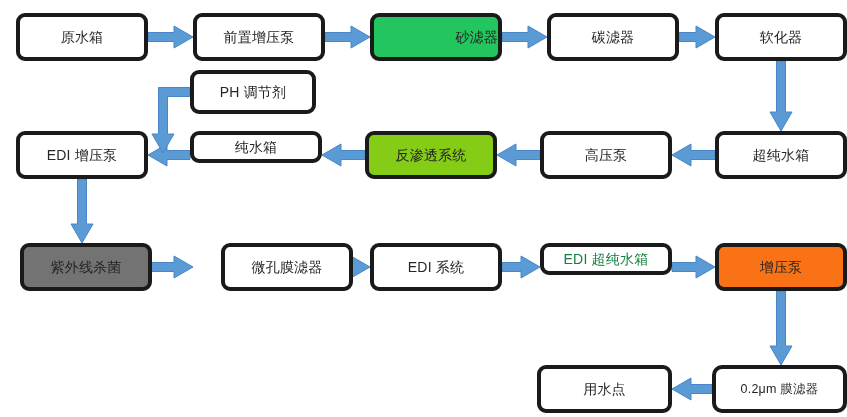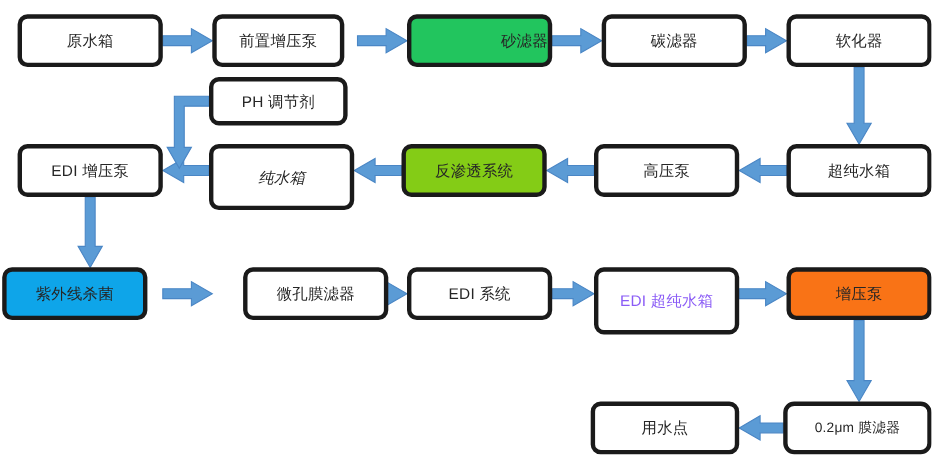--- a/index.html
+++ b/index.html
@@ -64,60 +64,60 @@
       <polygon points="325.0,262.5 351.0,262.5 351.0,256.0 370.0,267.0 351.0,278.0 351.0,271.5 325.0,271.5" fill="#5B9BD5" stroke="#4A86C5" stroke-width="1"></polygon>
       <polygon points="502.0,262.5 521.0,262.5 521.0,256.0 540.0,267.0 521.0,278.0 521.0,271.5 502.0,271.5" fill="#5B9BD5" stroke="#4A86C5" stroke-width="1"></polygon>
       <polygon points="672.0,262.5 696.0,262.5 696.0,256.0 715.0,267.0 696.0,278.0 696.0,271.5 672.0,271.5" fill="#5B9BD5" stroke="#4A86C5" stroke-width="1"></polygon>
       <polygon points="776.5,291.0 776.5,346.0 770.0,346.0 781.0,365.0 792.0,346.0 785.5,346.0 785.5,291.0" fill="#5B9BD5" stroke="#4A86C5" stroke-width="1"></polygon>
       <polygon points="712.0,384.5 691.0,384.5 691.0,378.0 672.0,389.0 691.0,400.0 691.0,393.5 712.0,393.5" fill="#5B9BD5" stroke="#4A86C5" stroke-width="1"></polygon>
     </svg>
   <div id="nodes">
       <div class="node" style="left: 16px; top: 13px; width: 132px; height: 48px; border-color: rgb(26, 26, 26); background: rgb(255, 255, 255); color: rgb(38, 38, 38);">
         <span>原水箱</span>
       </div>
-      <div class="node" style="left: 193px; top: 13px; width: 120px; height: 48px; border-color: rgb(26, 26, 26); background: rgb(255, 255, 255); color: rgb(38, 38, 38);">
+      <div class="node" style="left: 193px; top: 13px; width: 132px; height: 48px; border-color: rgb(26, 26, 26); background: rgb(255, 255, 255); color: rgb(38, 38, 38);">
         <span>前置增压泵</span>
       </div>
       <div class="node" style="left: 370px; top: 13px; width: 132px; height: 48px; border-color: rgb(26, 26, 26); background: #22c55e; color: rgb(38, 38, 38); justify-content: flex-end;">
         <span>砂滤器</span>
       </div>
       <div class="node" style="left: 547px; top: 13px; width: 132px; height: 48px; border-color: rgb(26, 26, 26); background: rgb(255, 255, 255); color: rgb(38, 38, 38);">
         <span>碳滤器</span>
       </div>
       <div class="node" style="left: 715px; top: 13px; width: 132px; height: 48px; border-color: rgb(26, 26, 26); background: rgb(255, 255, 255); color: rgb(38, 38, 38);">
         <span>软化器</span>
       </div>
       <div class="node" style="left: 190px; top: 70px; width: 126px; height: 44px; border-color: rgb(26, 26, 26); background: rgb(255, 255, 255); color: rgb(38, 38, 38);">
         <span>PH 调节剂</span>
       </div>
       <div class="node" style="left: 16px; top: 131px; width: 132px; height: 48px; border-color: rgb(26, 26, 26); background: rgb(255, 255, 255); color: rgb(38, 38, 38);">
         <span>EDI 增压泵</span>
       </div>
-      <div class="node" style="left: 190px; top: 131px; width: 132px; height: 60px; border-color: rgb(26, 26, 26); background: rgb(255, 255, 255); color: rgb(38, 38, 38); font-style: italic;">
+      <div class="node" style="left: 190px; top: 131px; width: 132px; height: 32px; border-color: rgb(26, 26, 26); background: rgb(255, 255, 255); color: rgb(38, 38, 38);">
         <span>纯水箱</span>
       </div>
       <div class="node" style="left: 365px; top: 131px; width: 132px; height: 48px; border-color: rgb(26, 26, 26); background: #84cc16; color: rgb(38, 38, 38);">
         <span>反渗透系统</span>
       </div>
       <div class="node" style="left: 540px; top: 131px; width: 132px; height: 48px; border-color: rgb(26, 26, 26); background: rgb(255, 255, 255); color: rgb(38, 38, 38);">
         <span>高压泵</span>
       </div>
       <div class="node" style="left: 715px; top: 131px; width: 132px; height: 48px; border-color: rgb(26, 26, 26); background: rgb(255, 255, 255); color: rgb(38, 38, 38);">
         <span>超纯水箱</span>
       </div>
-      <div class="node" style="left: 2px; top: 243px; width: 132px; height: 48px; border-color: rgb(26, 26, 26); background: #0ea5e9; color: rgb(38, 38, 38);">
+      <div class="node" style="left: 20px; top: 243px; width: 132px; height: 48px; border-color: rgb(26, 26, 26); background: #737373; color: rgb(38, 38, 38);">
         <span>紫外线杀菌</span>
       </div>
       <div class="node" style="left: 193px; top: 243px; width: 132px; height: 48px; border-color: rgb(26, 26, 26); background: rgb(255, 255, 255); color: rgb(38, 38, 38); margin-left: 28px;">
         <span>微孔膜滤器</span>
       </div>
       <div class="node" style="left: 370px; top: 243px; width: 132px; height: 48px; border-color: rgb(26, 26, 26); background: rgb(255, 255, 255); color: rgb(38, 38, 38);">
         <span>EDI 系统</span>
       </div>
-      <div class="node" style="left: 540px; top: 243px; width: 132px; height: 61px; border-color: rgb(26, 26, 26); background: rgb(255, 255, 255); color: #8b5cf6;">
+      <div class="node" style="left: 540px; top: 243px; width: 132px; height: 32px; border-color: rgb(26, 26, 26); background: rgb(255, 255, 255); color: #15803d;">
         <span>EDI 超纯水箱</span>
       </div>
       <div class="node" style="left: 715px; top: 243px; width: 132px; height: 48px; border-color: rgb(26, 26, 26); background: #f97316; color: rgb(38, 38, 38);">
         <span>增压泵</span>
       </div>
       <div class="node small" style="left: 712px; top: 365px; width: 135px; height: 48px; border-color: rgb(26, 26, 26); background: rgb(255, 255, 255); color: rgb(38, 38, 38); border-radius: 10px;">
         <span>0.2μm 膜滤器</span>
       </div>
       <div class="node" style="left: 537px; top: 365px; width: 135px; height: 48px; border-color: rgb(26, 26, 26); background: rgb(255, 255, 255); color: rgb(38, 38, 38);">
         <span>用水点</span>

